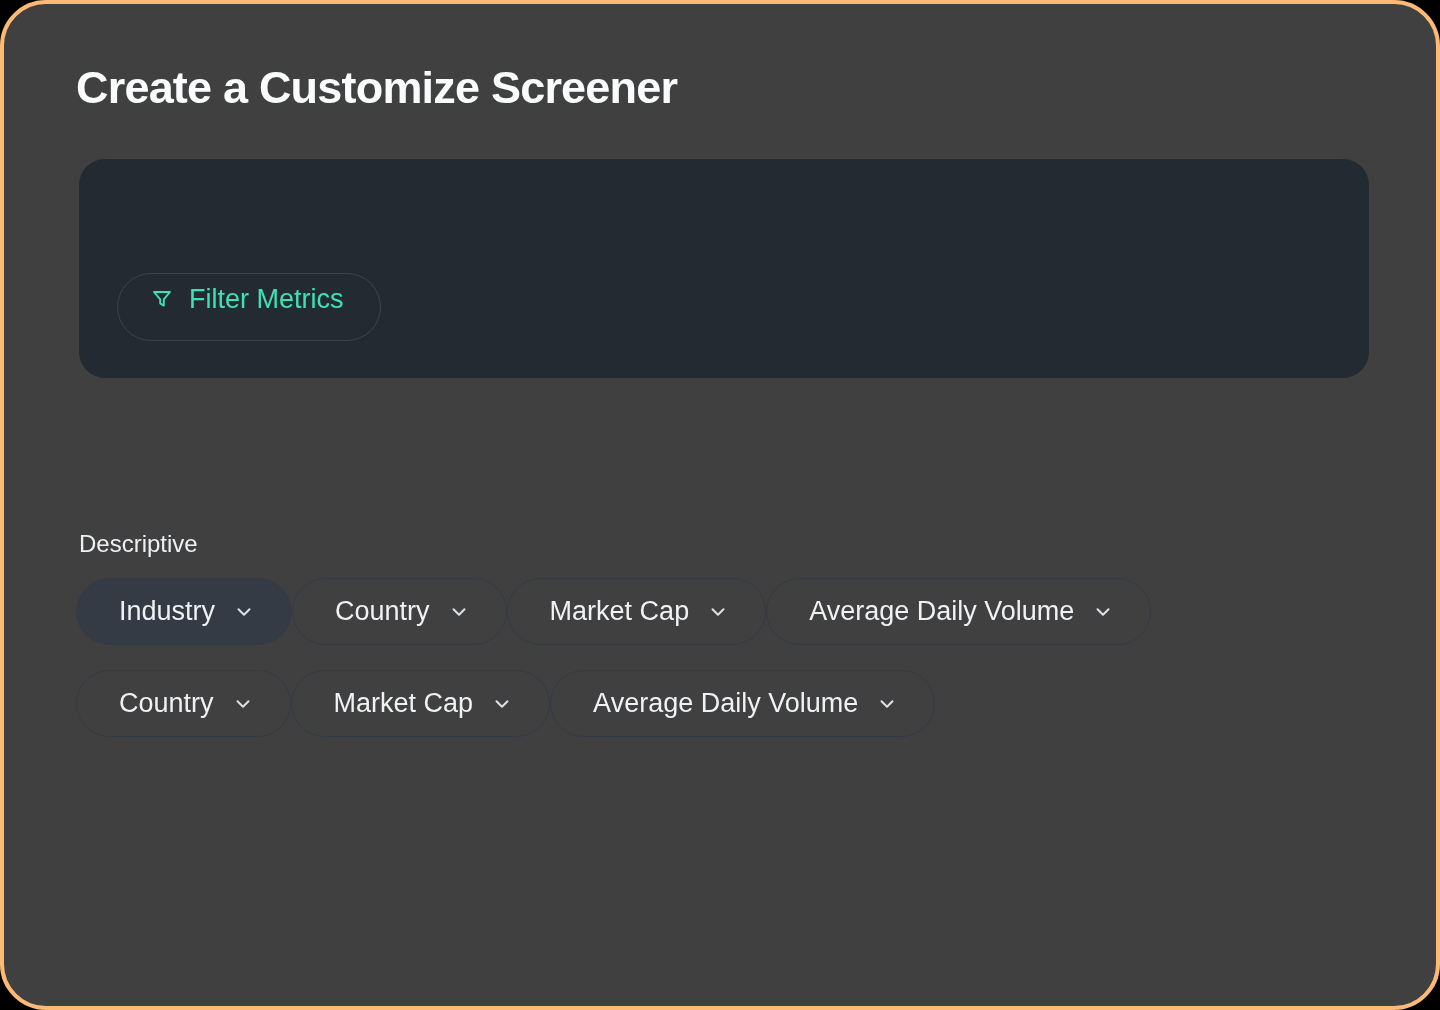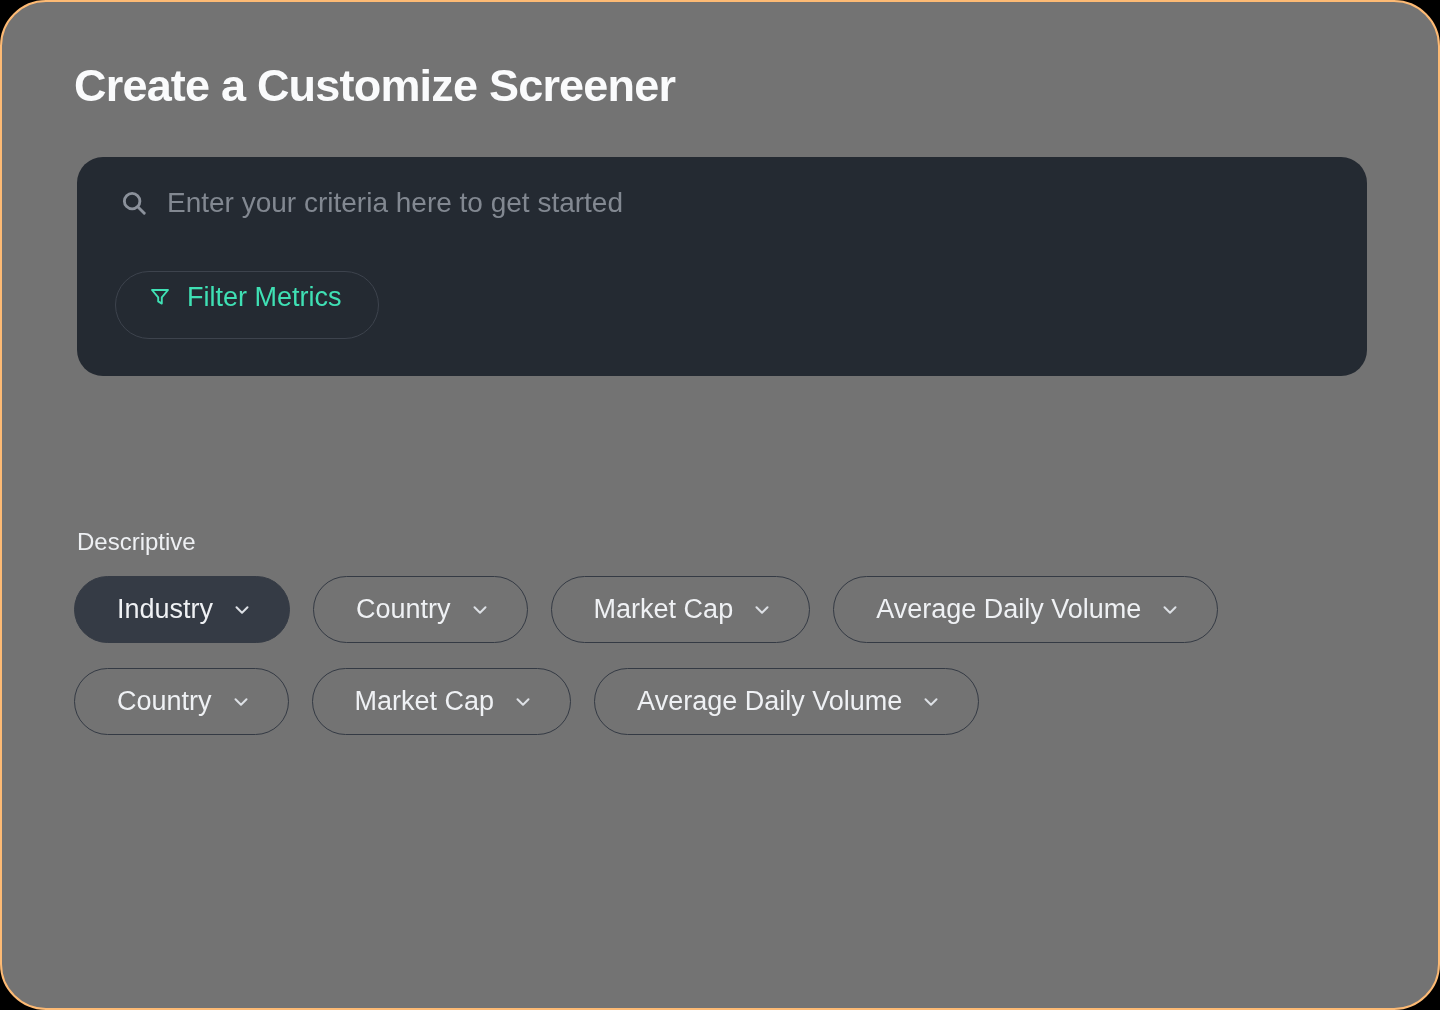--- a/index.html
+++ b/index.html
@@ -2,22 +2,22 @@
 <html><head>
 <meta charset="utf-8">
 <style>
   * { margin: 0; padding: 0; box-sizing: border-box; }
   html, body { width: 1440px; height: 1010px; background: #000; overflow: hidden; }
   body { font-family: "Liberation Sans", "DejaVu Sans", sans-serif; }
 
   .window {
     position: absolute;
     inset: 0;
-    background: #737373;
-    border: 2px solid #fdba74;
+    background: #404040;
+    border: 4px solid #fdba74;
     border-radius: 46px;
   }
 
   .page-title {
     position: absolute;
     left: 72px;
     top: 58px;
     font-size: 45px;
     font-weight: 800;
     letter-spacing: -0.8px;
@@ -85,21 +85,20 @@
     font-size: 24px;
     font-weight: 400;
     color: #eef0f3;
     margin-top: 28px;
   }
 
   .pill-row {
     position: absolute;
     left: 72px;
     display: flex;
-    gap: 23px;
     align-items: center;
   }
   .pill-row.row-1 { top: 574px; }
   .pill-row.row-2 { top: 666px; }
 
   .pill {
     height: 67px;
     display: inline-flex;
     align-items: center;
     gap: 18px;
@@ -123,29 +122,20 @@
   .chev { color: #dde0e5; flex: 0 0 auto; }
 </style>
 </head>
 <body>
 
 <div class="window">
 
   <h1 class="page-title">Create a Customize Screener</h1>
 
   <div class="search-panel">
-    <div class="search-row">
-      <span class="search-icon-wrap">
-        <svg width="30" height="30" viewBox="0 0 24 24" fill="none" stroke="currentColor" stroke-width="2.3" stroke-linecap="round">
-          <circle cx="10.5" cy="10.5" r="6.2"></circle>
-          <line x1="15.2" y1="15.2" x2="20.2" y2="20.2"></line>
-        </svg>
-      </span>
-      <input class="criteria-input" type="text" placeholder="Enter your criteria here to get started" style="">
-    </div>
 
     <button class="filter-btn">
       <span style="display:flex;align-items:center;">
         <svg width="24" height="24" viewBox="0 0 24 24" fill="none" stroke="currentColor" stroke-width="1.9" stroke-linecap="round" stroke-linejoin="round">
           <path d="M4 5h16l-6.2 7.4v6.2l-3.6-2.2v-4L4 5z"></path>
         </svg>
       </span>
       <span class="filter-btn-label">Filter Metrics</span>
     </button>
   </div>

